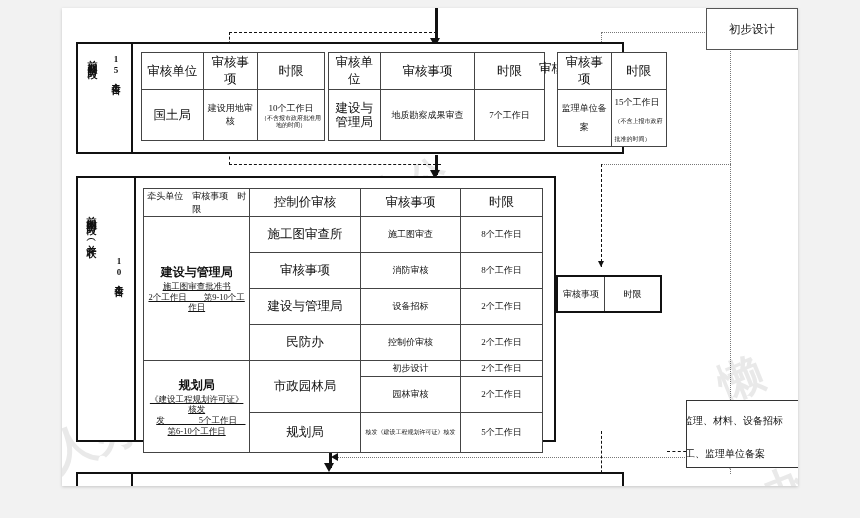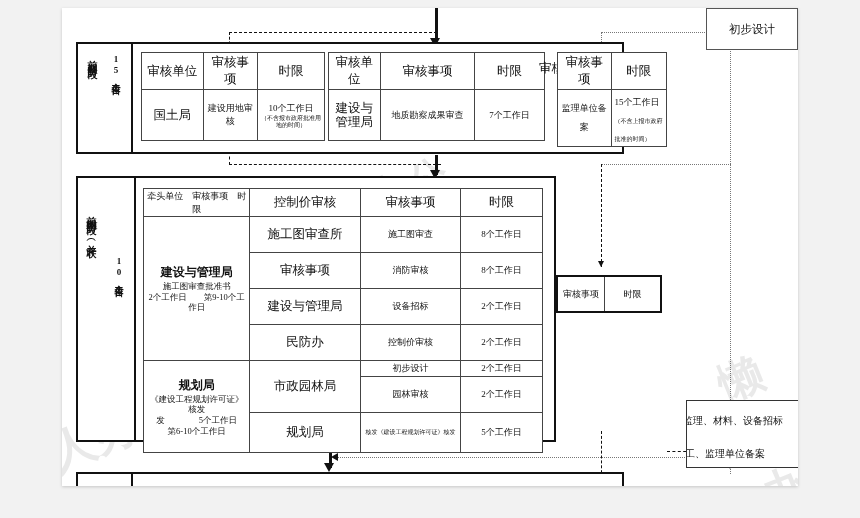--- a/index.html
+++ b/index.html
@@ -44,21 +44,21 @@
     color:#111;padding:1px 2px;
     font-family:"Liberation Serif","DejaVu Serif",serif;
   }
   table.t.outer{border:1.6px solid #111;}
   .hd{font-size:12.5px;}
   .bg{font-size:12.5px;}
   .sm{font-size:9px;}
   .xs{font-size:6px;line-height:1.05;}
   .note{font-size:6px;line-height:1.05;}
   .lead{font-size:12px;font-weight:bold;}
-  .lead2{font-size:8.5px;line-height:1.25;}
+  .lead2{font-size:8.5px;line-height:1.25;text-decoration:underline;}
   
   .sidebox{
     border:1.4px solid #555;background:#fff;box-sizing:border-box;
     font-size:11.5px;color:#111;
   }
   .clipbox{border:1.6px solid #333;background:#fff;box-sizing:border-box;}
   .clipline{font-size:10px;color:#111;white-space:nowrap;}
   
   .solid-v{background:#111;width:3px;}
   .dash-v{border-left:1.4px dashed #111;}

